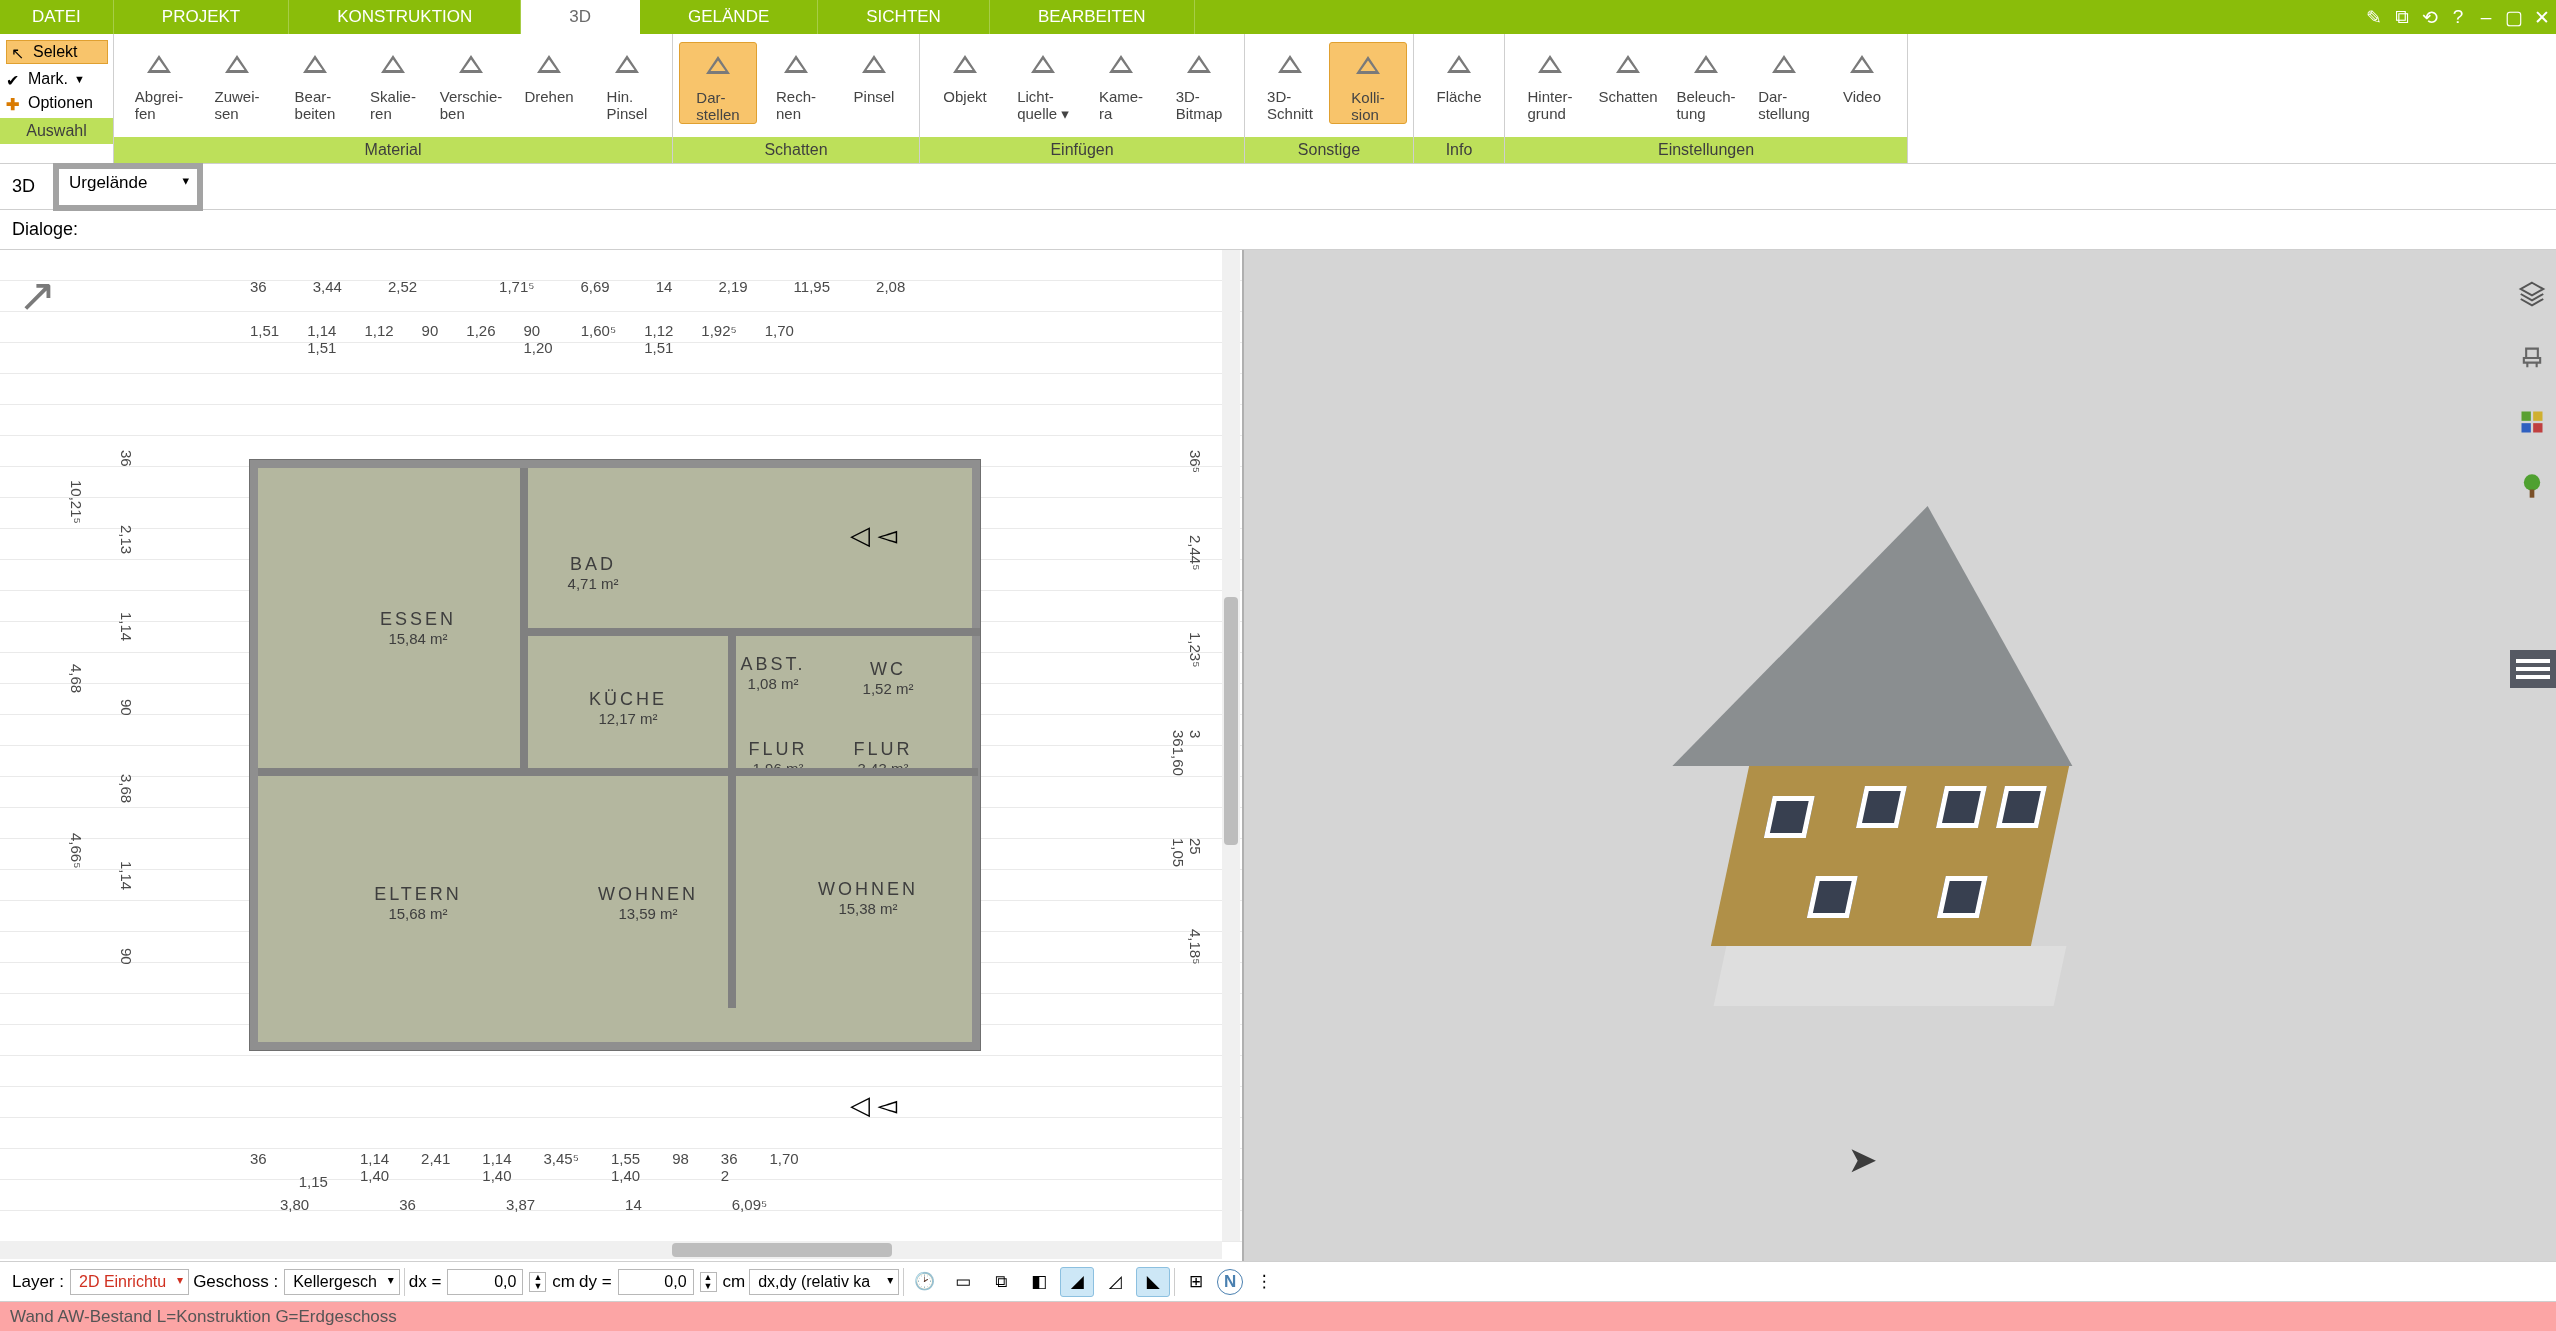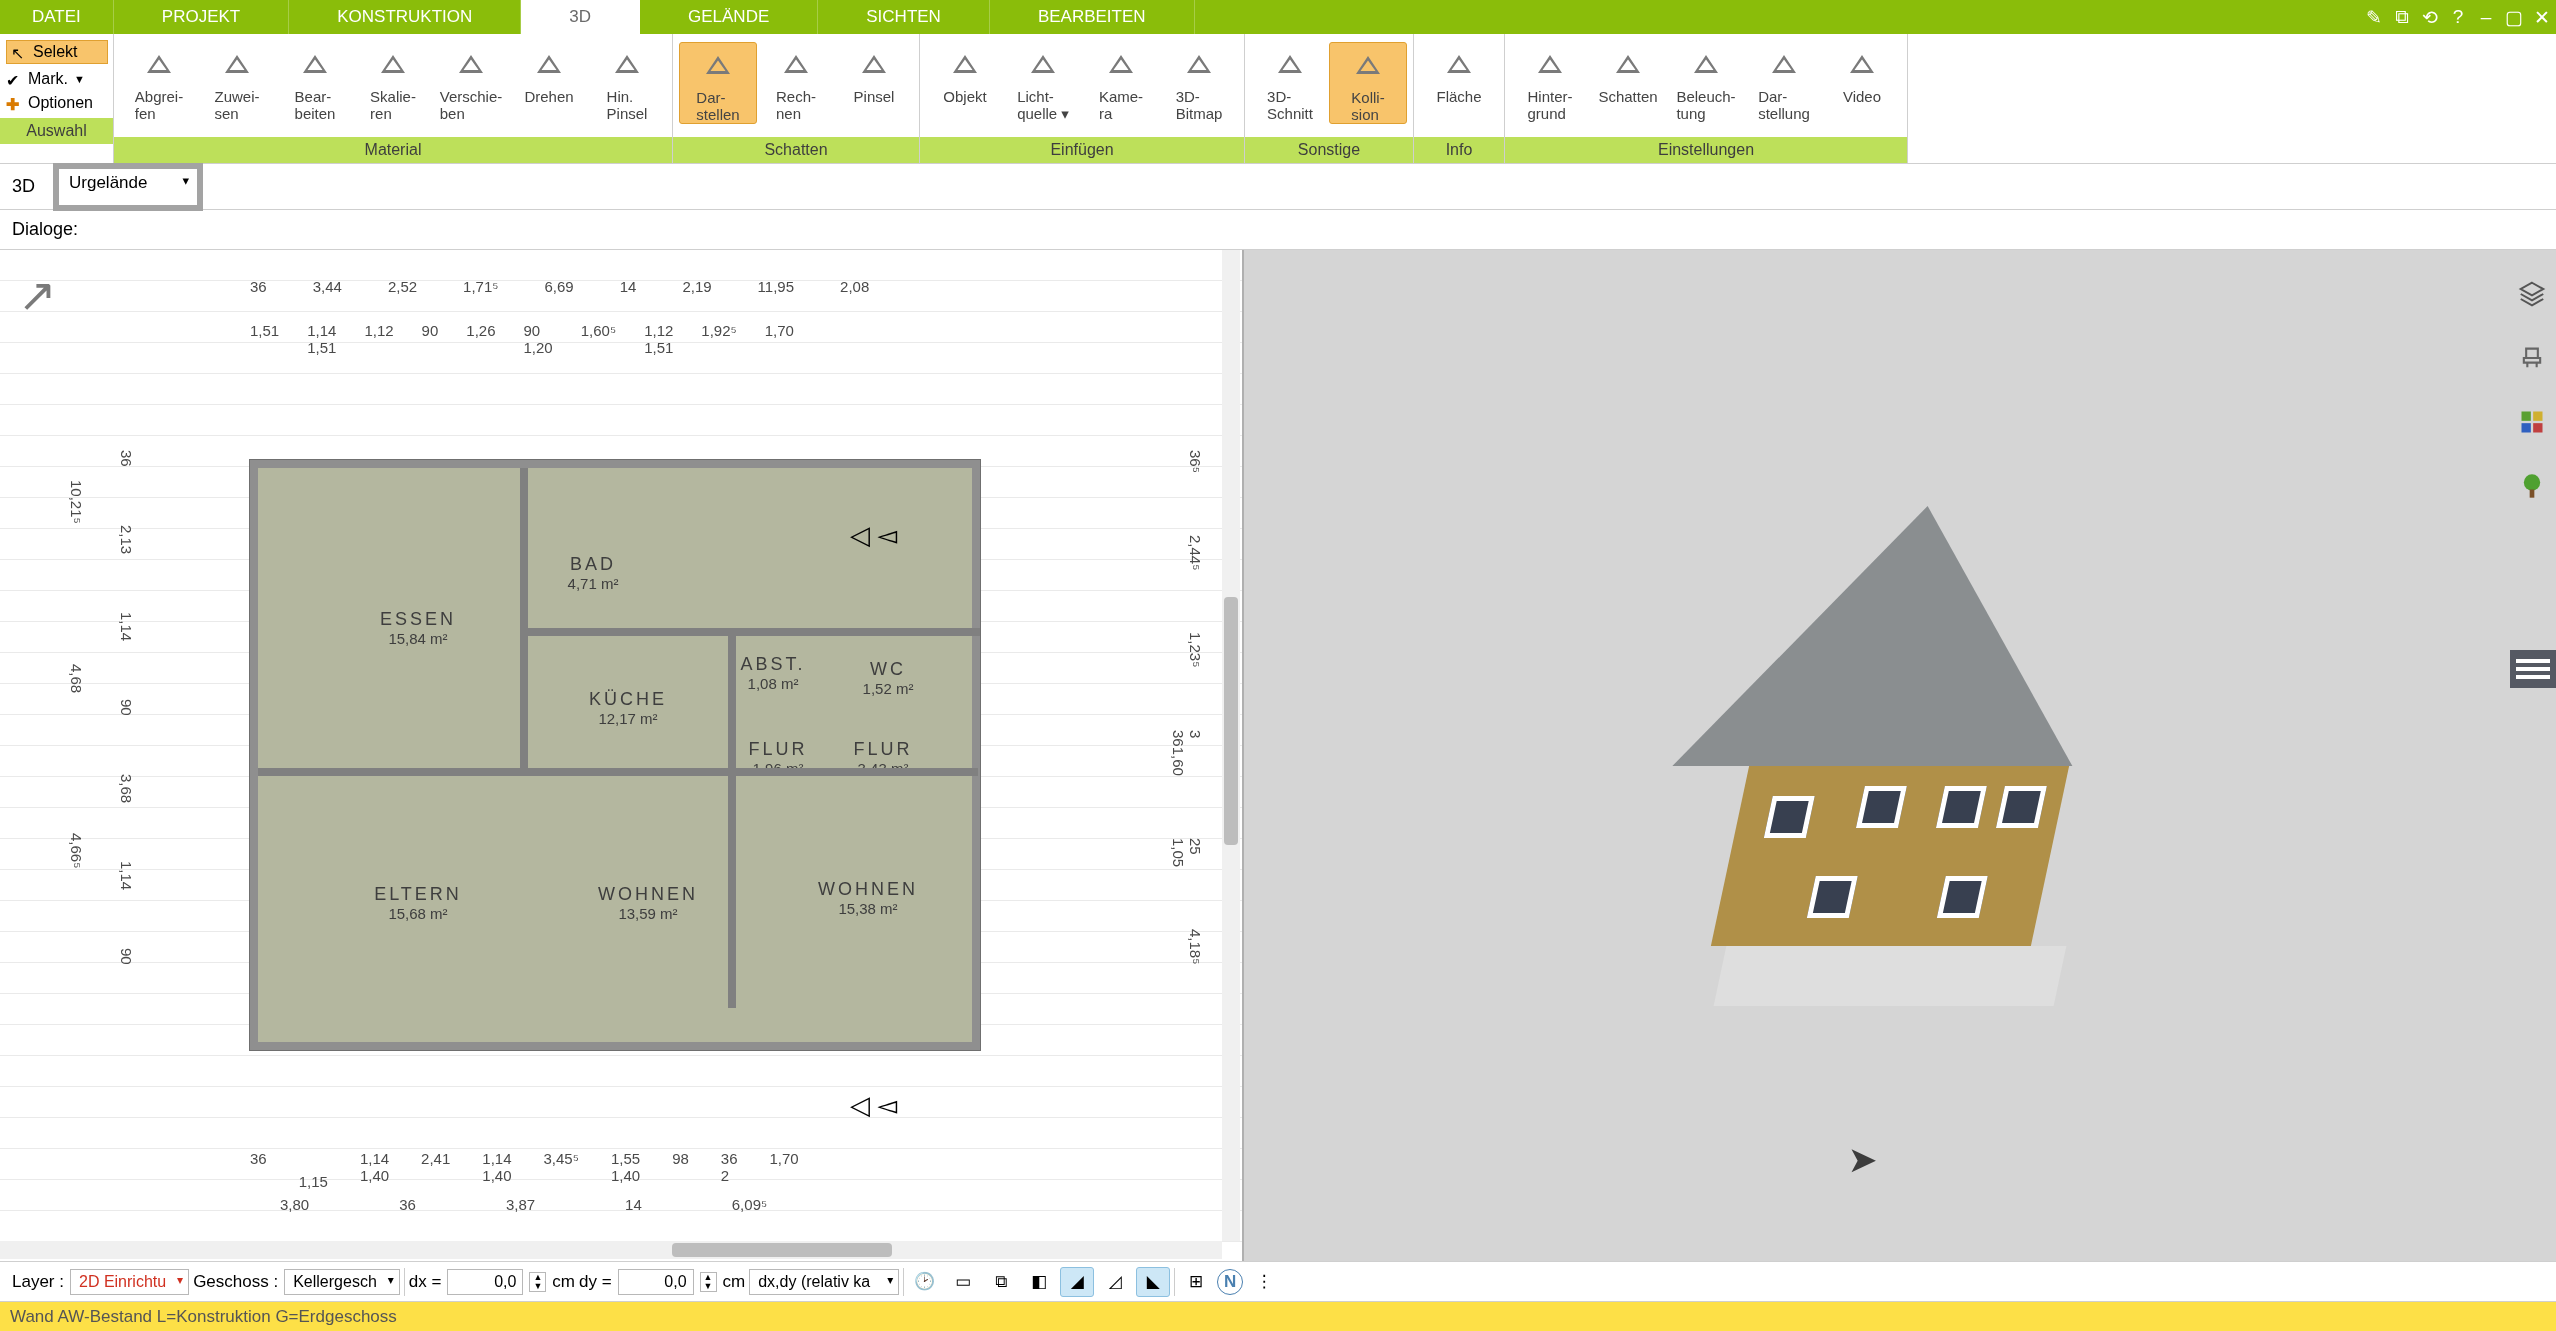--- a/index.html
+++ b/index.html
@@ -71,21 +71,21 @@
   .coordbar .fld{display:flex;align-items:center;gap:6px;}
   .coordbar input{width:76px;border:1px solid #b8b8b8;padding:3px 6px;font-size:16px;text-align:right;}
   .coordbar .dd{border:1px solid #b8b8b8;padding:3px 22px 3px 8px;font-size:16px;position:relative;}
   .coordbar .dd:after{content:"▾";position:absolute;right:5px;top:3px;font-size:12px;}
   .spin{display:inline-flex;flex-direction:column;font-size:9px;line-height:9px;border:1px solid #b8b8b8;}
   .spin span{padding:0 3px;cursor:pointer;}
   .tbic{width:34px;height:30px;display:flex;align-items:center;justify-content:center;cursor:pointer;border-radius:3px;}
   .tbic.sel{background:#cde7f6;border:1px solid #8cc0e0;}
 
   
-  .statusbar{height:30px;background:#fde047;border-top:1px solid #cfcfcf;display:flex;align-items:center;font-size:17px;color:#555;padding:0 10px;}
+  .statusbar{height:30px;background:#fca5a5;border-top:1px solid #cfcfcf;display:flex;align-items:center;font-size:17px;color:#555;padding:0 10px;}
   .statusbar .sfld{margin-right:40px;}
   .statusbar .sflex{flex:1;}
   .statusbar .rlabelgrp{display:flex;gap:44px;}
 
   svg{display:block;}
 </style>
 </head>
 <body>
 
 <div class="menubar">
@@ -366,21 +366,21 @@
 
 <div class="workspace">
 
   <div class="pane left">
     <div class="northptr">↗</div>
 
     <div id="dimtop1" style="position:absolute;left:250px;top:28px;display:flex;gap:46px;">
         <div class="dimtxt" style="position: static; white-space: pre;">36</div>
         <div class="dimtxt" style="position: static; white-space: pre;">3,44</div>
         <div class="dimtxt" style="position: static; white-space: pre;">2,52</div>
-        <div class="dimtxt" style="position: static; white-space: pre;">1,71⁵</div>
+        <div class="dimtxt" style="position: static; white-space: pre; margin-left: 36px;">1,71⁵</div>
         <div class="dimtxt" style="position: static; white-space: pre;">6,69</div>
         <div class="dimtxt" style="position: static; white-space: pre;">14</div>
         <div class="dimtxt" style="position: static; white-space: pre;">2,19</div>
         <div class="dimtxt" style="position: static; white-space: pre;">11,95</div>
         <div class="dimtxt" style="position: static; white-space: pre;">2,08</div>
       </div>
     <div id="dimtop2" style="position:absolute;left:250px;top:72px;display:flex;gap:28px;">
         <div class="dimtxt" style="position: static; white-space: pre;">1,51</div>
         <div class="dimtxt" style="position: static; white-space: pre;">1,14
 1,51</div>

